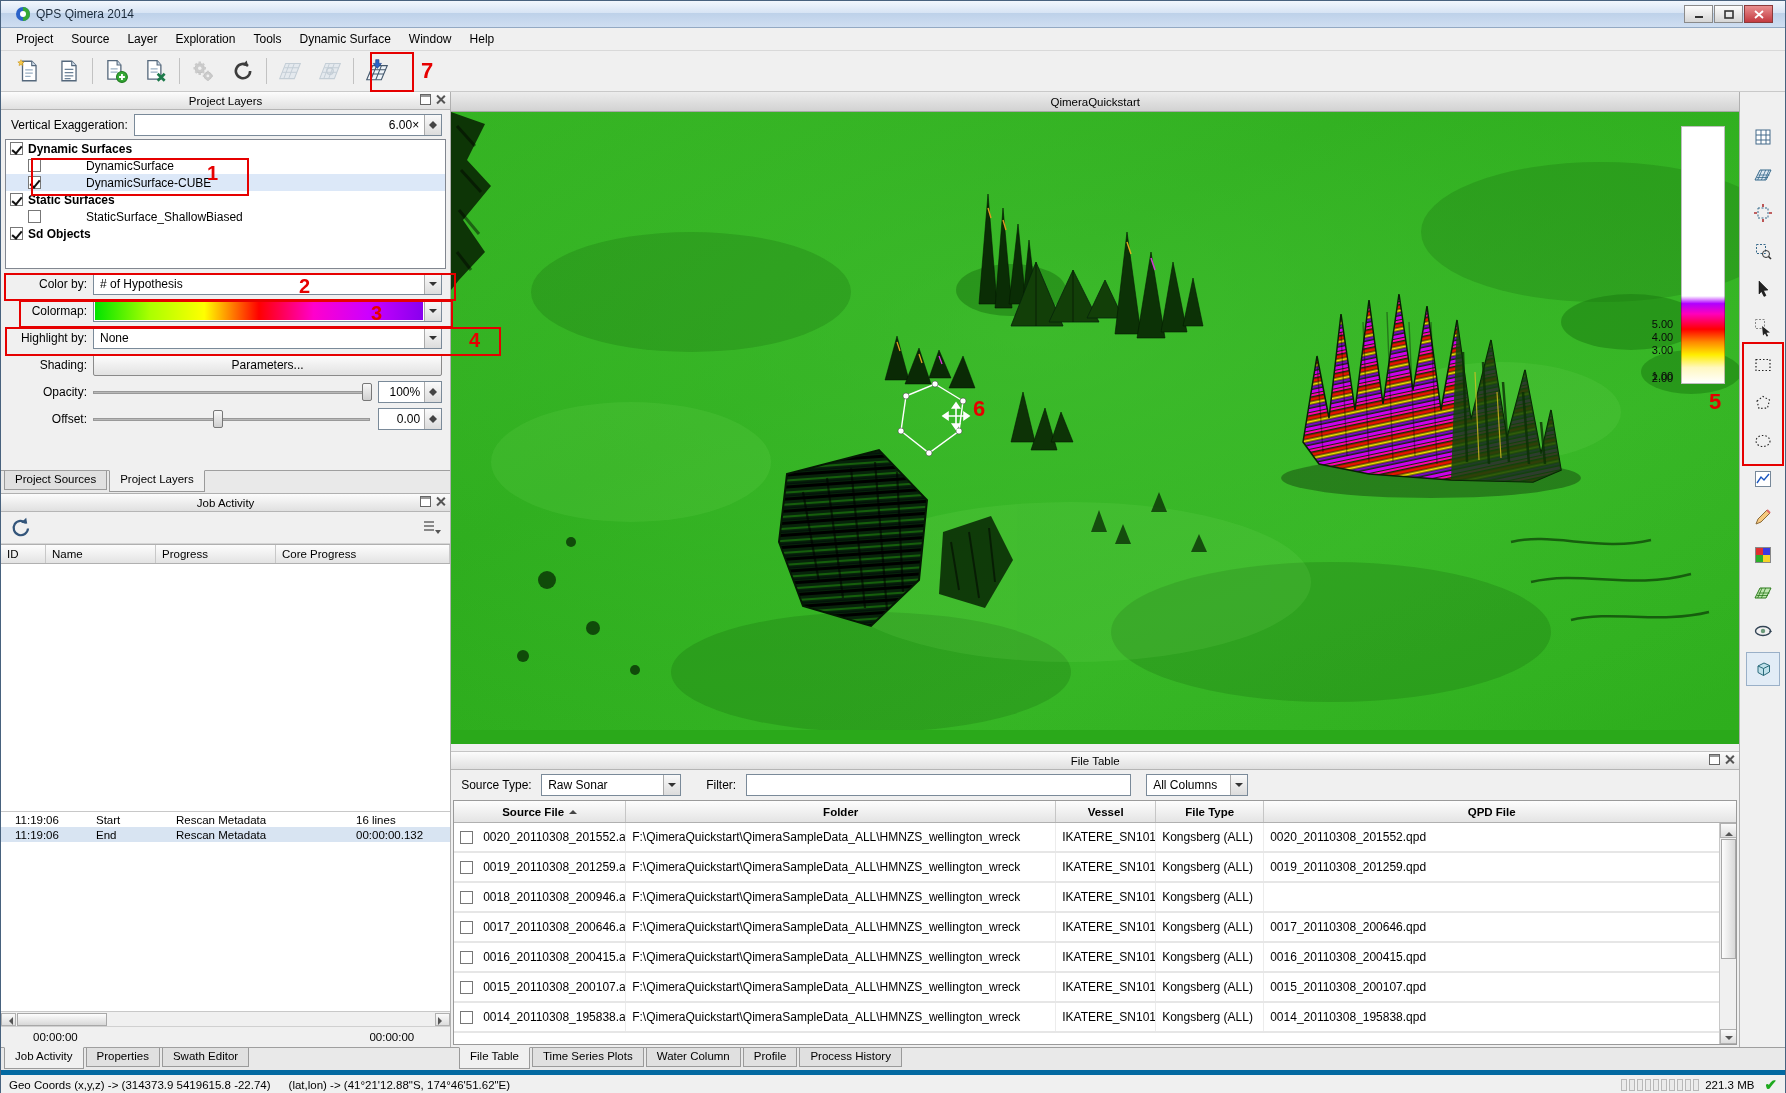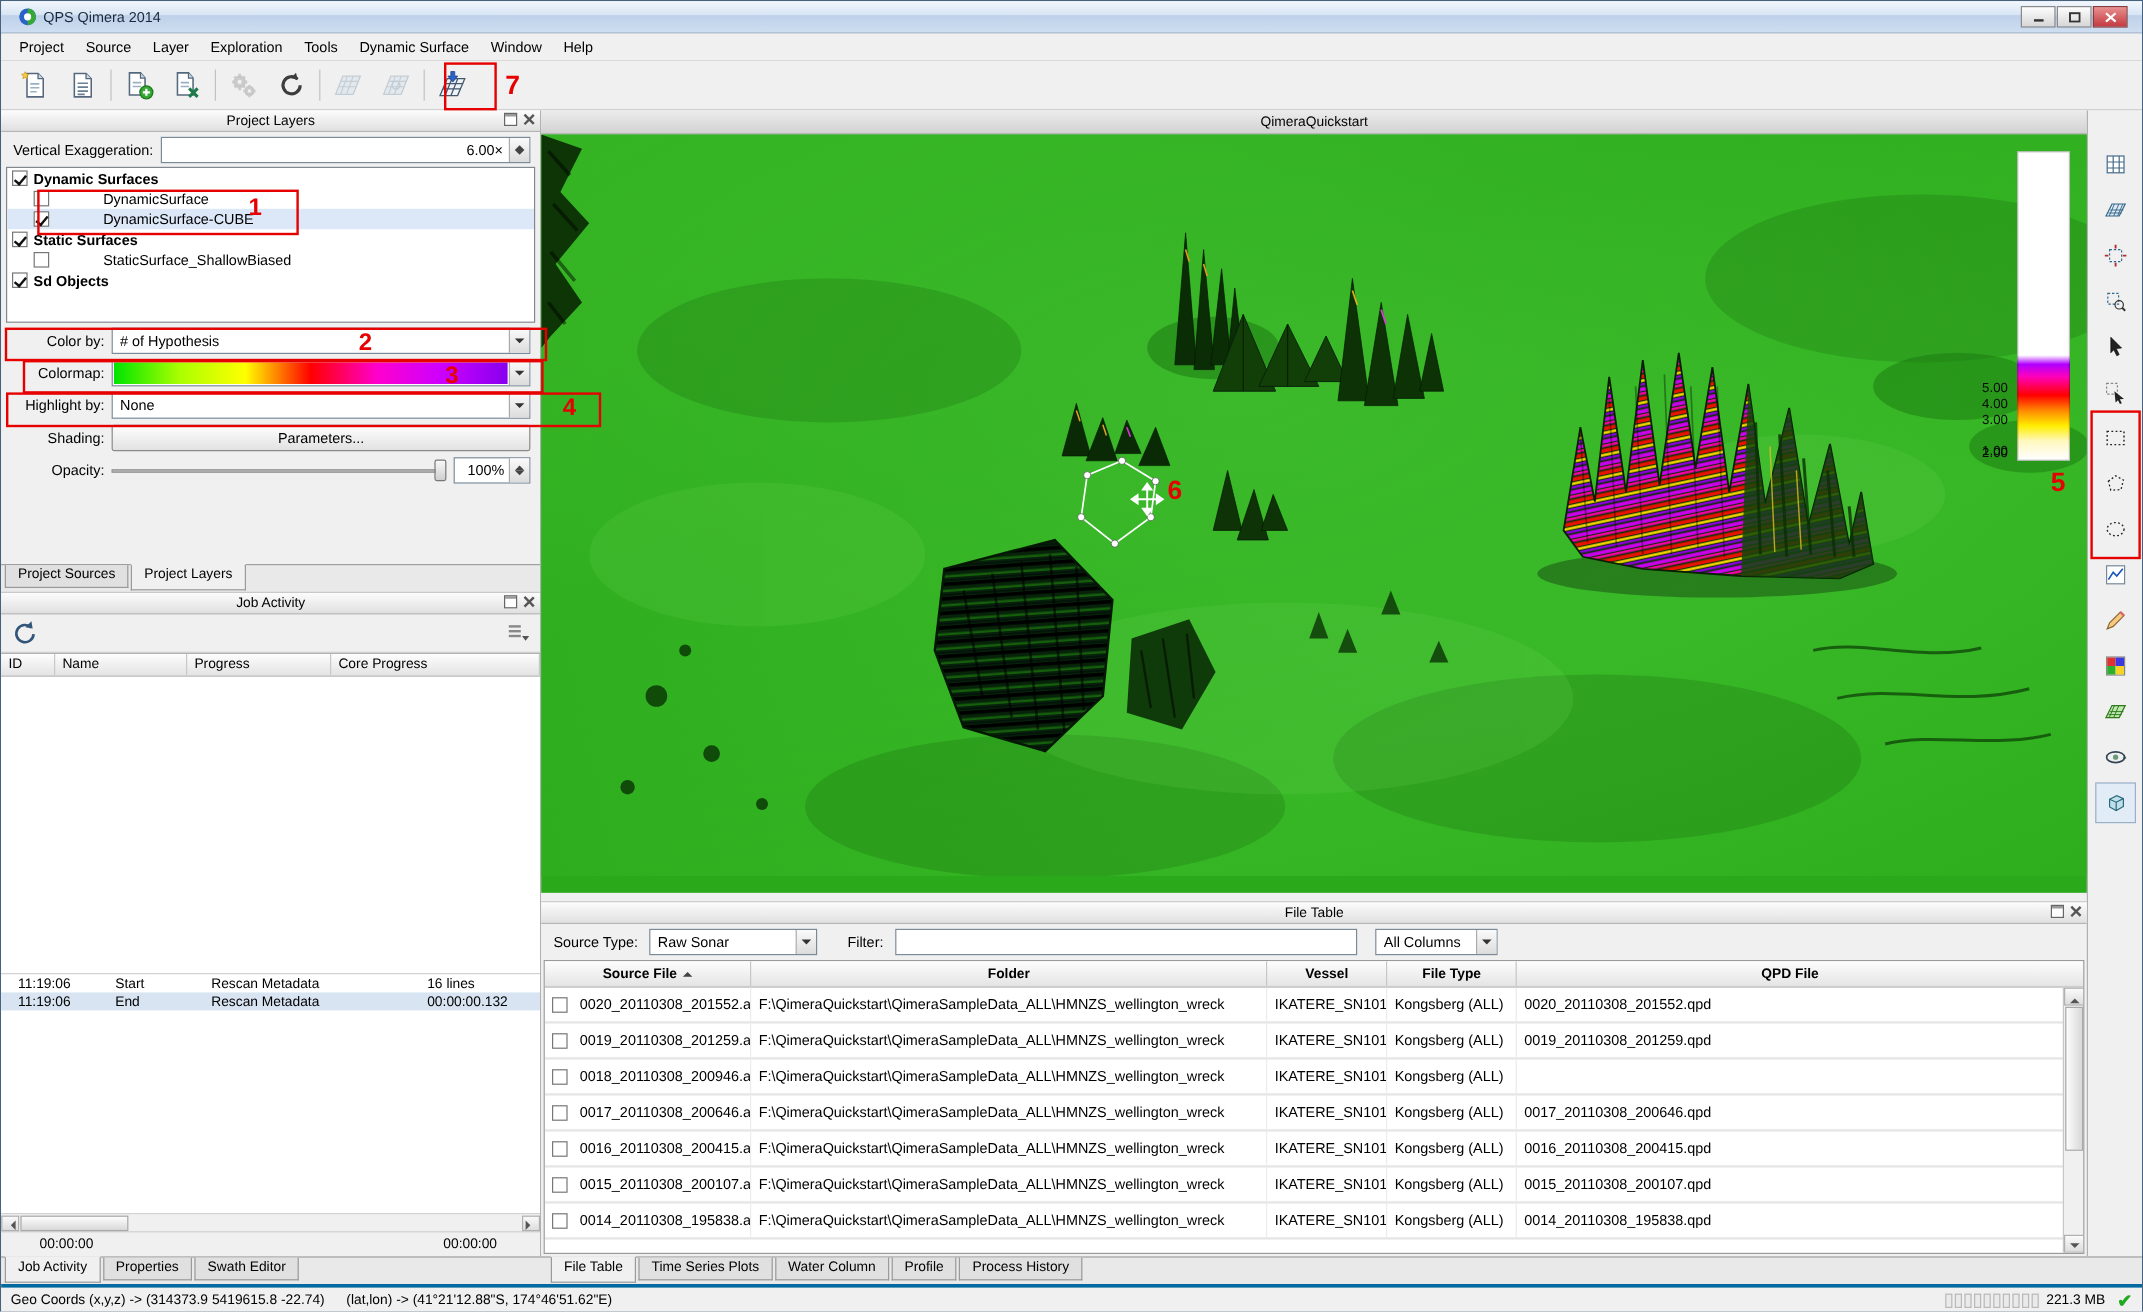--- a/index.html
+++ b/index.html
@@ -119,21 +119,21 @@
 .vs-arr { width:17px; height:15px; background:linear-gradient(#fafafa,#ddd); border:1px solid #b0b0b0; position:relative; }
 .vs-arr.u::after { content:""; position:absolute; left:3.5px; top:4px; border:4px solid transparent; border-bottom-color:#555; }
 .vs-arr.d { position:absolute; bottom:0; }
 .vs-arr.d::after { content:""; position:absolute; left:3.5px; top:6px; border:4px solid transparent; border-top-color:#555; }
 .vs-thumb { position:absolute; top:16px; left:1px; width:15px; height:120px; background:linear-gradient(90deg,#fdfdfd,#d8d8d8); border:1px solid #a8a8a8; }
 
 
 .bottom-tabs { height:23px; position:relative; background:#e9e9e9; border-top:1px solid #9f9f9f; flex:0 0 auto; }
 .bt-left { position:absolute; left:3px; top:0; display:flex; }
 .bt-file { position:absolute; left:458px; top:0; display:flex; }
-.statusbar { height:24px; border-top:3px solid #0369a1; background:#f0f0f0; display:flex; align-items:center; padding:0 8px; font-size:11.5px; flex:0 0 auto; }
+.statusbar { height:24px; border-top:5px solid #0369a1; background:#f0f0f0; display:flex; align-items:center; padding:0 8px; font-size:11.5px; flex:0 0 auto; }
 .sb-sep { width:18px; }
 .mem-blocks { margin-left:auto; display:flex; gap:2px; margin-right:6px; }
 .mem-blocks span { width:6px; height:12px; border:1px solid #b8b8b8; background:#eaeaea; }
 .check { color:#1faa1f; font-size:15px; font-weight:bold; margin-left:10px; }
 
 
 .ann-box { position:absolute; border:2px solid #e60000; z-index:90; pointer-events:none; }
 .ann-num { position:absolute; color:#e60000; font-weight:bold; font-size:20px; z-index:91; pointer-events:none; }
 
 .overlay { position:absolute; left:0; top:0; width:100%; height:100%; pointer-events:none; z-index:80; }
@@ -340,20 +340,34 @@
             </div>
         </div>
         <div class="pl-row">
           <span class="pl-label">Opacity:</span>
           <div class="slider">
               <div class="track"></div>
               <div class="handle" style="left: calc(100% - 8px);"></div>
             </div>
           <div class="spin">
               <span>100%</span>
+              <div class="spinbtns">
+                <i class="up"></i>
+                <i class="dn"></i>
+              </div>
+            </div>
+        </div>
+        <div class="pl-row">
+          <span class="pl-label">Offset:</span>
+          <div class="slider">
+              <div class="track"></div>
+              <div class="handle" style="left: calc(45% - 5px);"></div>
+            </div>
+          <div class="spin">
+              <span>0.00</span>
               <div class="spinbtns">
                 <i class="up"></i>
                 <i class="dn"></i>
               </div>
             </div>
         </div>
 
         <div class="south-tabs">
           <div class="tab">Project Sources</div>
           <div class="tab active">Project Layers</div>

